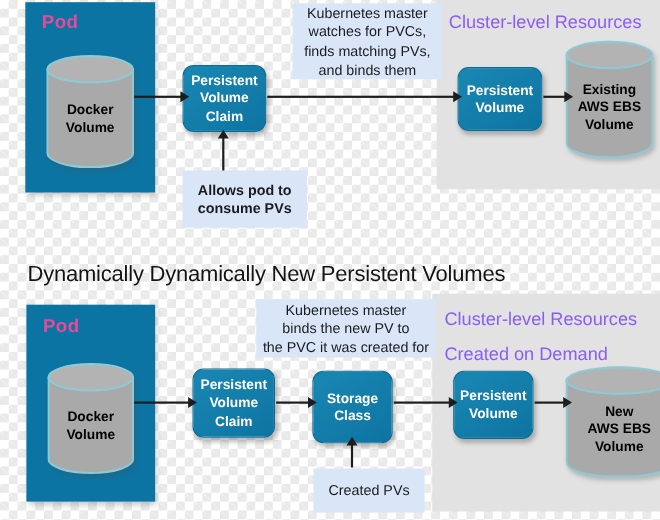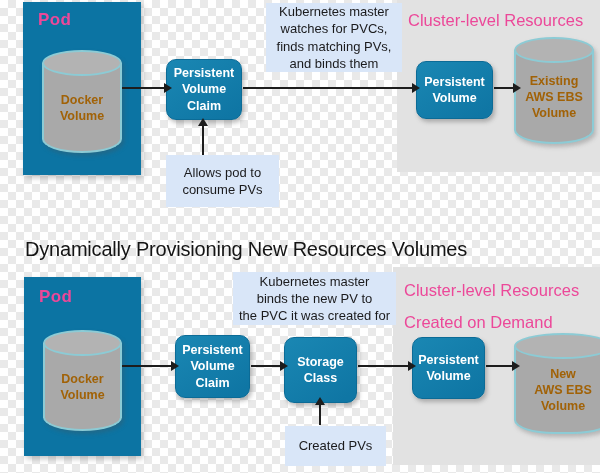--- a/index.html
+++ b/index.html
@@ -13,21 +13,21 @@
     background-position:0 0,8px 8px;
     background-size:16px 16px;
   }
   .abs{position:absolute;}
   .ml{white-space:pre-line;}
 
   
   .panel{background:var(--panel,#e2e2e2);}
   .panel1{left:397px;top:0;width:203px;height:172px;}
   .panel2{left:393px;top:267px;width:207px;height:198px;}
-  .panel-title{color:#ec4899;font-size:16.5px;line-height:1.25;}
+  .panel-title{color:#8b5cf6;font-size:16.5px;line-height:1.25;}
   .panel1-title{left:408px;top:10px;}
   .panel2-title{left:404px;top:274px;line-height:32px;}
 
   
   .pod{background:var(--pod,#0c74a3);box-shadow:2px 3px 5px rgba(80,80,80,.3);}
   .pod1{left:23px;top:2px;width:118px;height:173px;}
   .pod2{left:24px;top:277px;width:117px;height:179px;}
   .pod-label{color:#ec4899;font-size:17px;font-weight:bold;letter-spacing:.4px;}
   .pod1-label{left:38px;top:10px;}
   .pod2-label{left:39px;top:287px;}
@@ -60,30 +60,30 @@
   }
   .cyl .lid{
     position:absolute;left:0;right:0;top:0;height:26px;
     background:var(--cyl_lid,#b3b3b3);
     border:2px solid var(--cyl_ring,#8ccbd5);
     border-radius:50%;box-sizing:border-box;
   }
   .cyl .label{
     position:absolute;left:0;right:0;top:13px;bottom:0;z-index:2;
     display:flex;align-items:center;justify-content:center;text-align:center;
-    color:#a16207;font-weight:bold;font-size:12.5px;line-height:1.3;
+    color:#000000;font-weight:bold;font-size:12.5px;line-height:1.3;
   }
 
   
   .note{
     background:var(--note,#d9e6f8);color:#1b1b1d;font-size:13px;line-height:1.33;
     display:flex;align-items:center;justify-content:center;text-align:center;margin-left:16px;
   }
   .note1{left:250px;top:3px;width:136px;height:69px;}
-  .note2{left:150px;top:155px;width:113px;height:52px;}
+  .note2{left:150px;top:155px;width:113px;height:52px;font-weight:bold;}
   .note3{left:217px;top:272px;width:163px;height:53px;}
   .note4{left:269px;top:426px;width:101px;height:40px;}
 
   
   .section-title{left:25px;top:238px;font-size:20px;color:#141414;letter-spacing:-0.2px;}
 
   
   .arr-h{position:absolute;height:2px;background:var(--arrow,#1d1d1d);}
   .arr-h::after{
     content:'';position:absolute;right:-7px;top:50%;transform:translateY(-50%);
@@ -143,21 +143,21 @@
 finds matching PVs,
 and binds them</div>
 <div class="abs note note2 ml">Allows pod to
 consume PVs</div>
 
 <div class="arr-h a1"></div>
 <div class="arr-h a2"></div>
 <div class="arr-h a3"></div>
 <div class="arr-v a4"></div>
 
-<div class="abs section-title">Dynamically Provisioning New Resources Volumes</div>
+<div class="abs section-title">Dynamically Dynamically New Persistent Volumes</div>
 <div class="abs panel-title panel2-title ml">Cluster-level Resources
 Created on Demand</div>
 
 <div class="abs pod pod2"></div>
 <div class="abs pod-label pod2-label">Pod</div>
 
 <div class="abs cyl cyl2">
   <div class="body"></div>
   <div class="lid"></div>
   <div class="label ml">Docker

